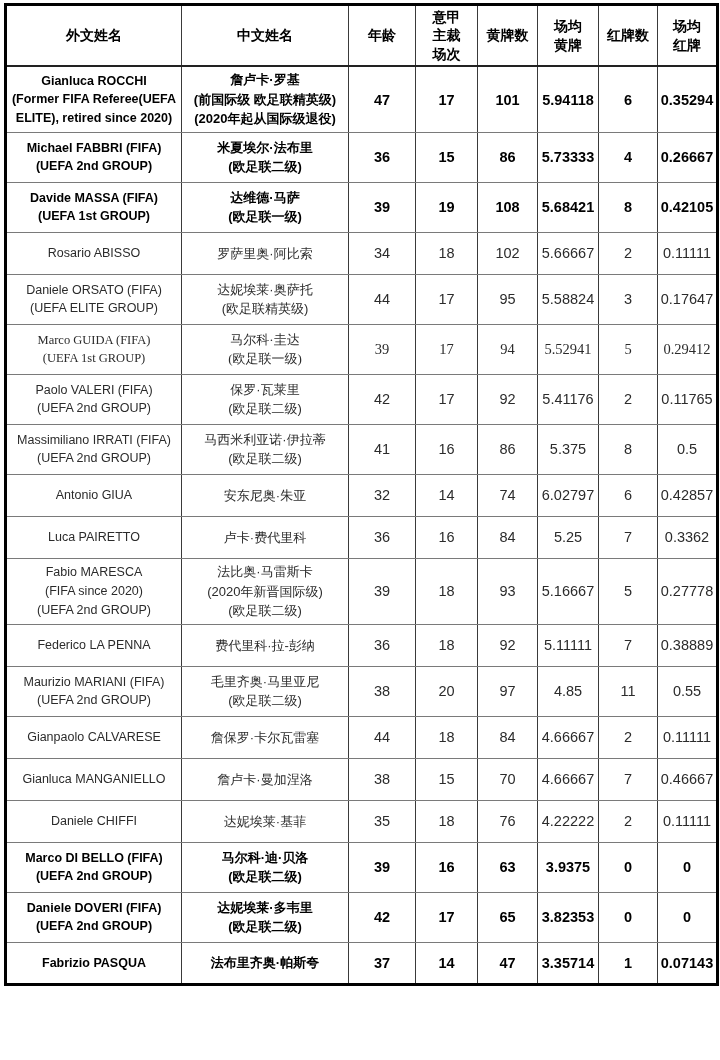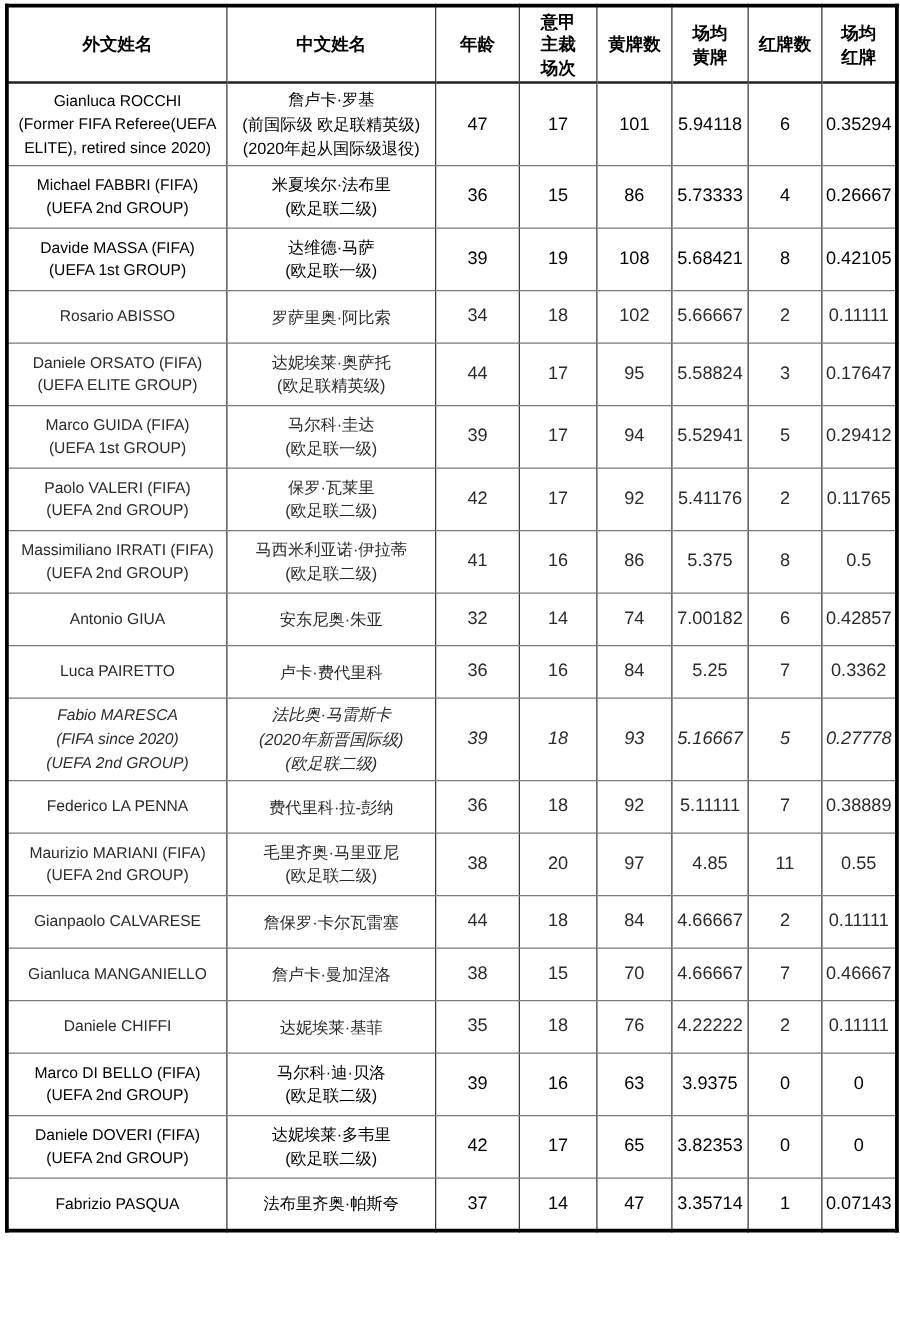--- a/index.html
+++ b/index.html
@@ -43,21 +43,21 @@
     border-left:1px solid #3a3a3a;
     border-right:1px solid #3a3a3a;
     border-top:1px solid #7a7a7a;
     border-bottom:1px solid #7a7a7a;
     text-align:center;
     vertical-align:middle;
     padding:2px 1px;
     color:#2b2b2b;
     font-weight:400;
   }
-  tr.b td{font-weight:400;color:#000000;}
+  tr.b td{font-weight:700;color:#000000;}
   td.en{font-size:12.5px;line-height:1.5;}
   td.zh{font-size:13px;line-height:1.5;margin-top:48px;}
   td.num{font-size:14.5px;}
   .ln{white-space:nowrap;}
 </style>
 </head>
 <body>
 
 <table class="ref-table">
   <colgroup>
@@ -176,21 +176,21 @@
           <div class="ln">达妮埃莱·奥萨托</div>
           <div class="ln">(欧足联精英级)</div>
         </td>
         <td class="num">44</td>
         <td class="num">17</td>
         <td class="num">95</td>
         <td class="num">5.58824</td>
         <td class="num">3</td>
         <td class="num">0.17647</td>
       </tr>
-      <tr style="height: 50px;">
+      <tr style="height: 50px; font-family: Liberation Serif, serif;">
         <td class="en">
           <div class="ln">Marco GUIDA (FIFA)</div>
           <div class="ln">(UEFA 1st GROUP)</div>
         </td>
         <td class="zh">
           <div class="ln">马尔科·圭达</div>
           <div class="ln">(欧足联一级)</div>
         </td>
         <td class="num">39</td>
         <td class="num">17</td>
@@ -234,39 +234,39 @@
       <tr style="height: 42px;">
         <td class="en">
           <div class="ln">Antonio GIUA</div>
         </td>
         <td class="zh">
           <div class="ln">安东尼奥·朱亚</div>
         </td>
         <td class="num">32</td>
         <td class="num">14</td>
         <td class="num">74</td>
-        <td class="num">7.00182</td>
+        <td class="num">6.02797</td>
         <td class="num">6</td>
         <td class="num">0.42857</td>
       </tr>
       <tr style="height: 42px;">
         <td class="en">
           <div class="ln">Luca PAIRETTO</div>
         </td>
         <td class="zh">
           <div class="ln">卢卡·费代里科</div>
         </td>
         <td class="num">36</td>
         <td class="num">16</td>
         <td class="num">84</td>
         <td class="num">5.25</td>
         <td class="num">7</td>
         <td class="num">0.3362</td>
       </tr>
-      <tr style="height: 66px; font-style: italic;">
+      <tr style="height: 66px;">
         <td class="en">
           <div class="ln">Fabio MARESCA</div>
           <div class="ln">(FIFA since 2020)</div>
           <div class="ln">(UEFA 2nd GROUP)</div>
         </td>
         <td class="zh">
           <div class="ln">法比奥·马雷斯卡</div>
           <div class="ln">(2020年新晋国际级)</div>
           <div class="ln">(欧足联二级)</div>
         </td>

